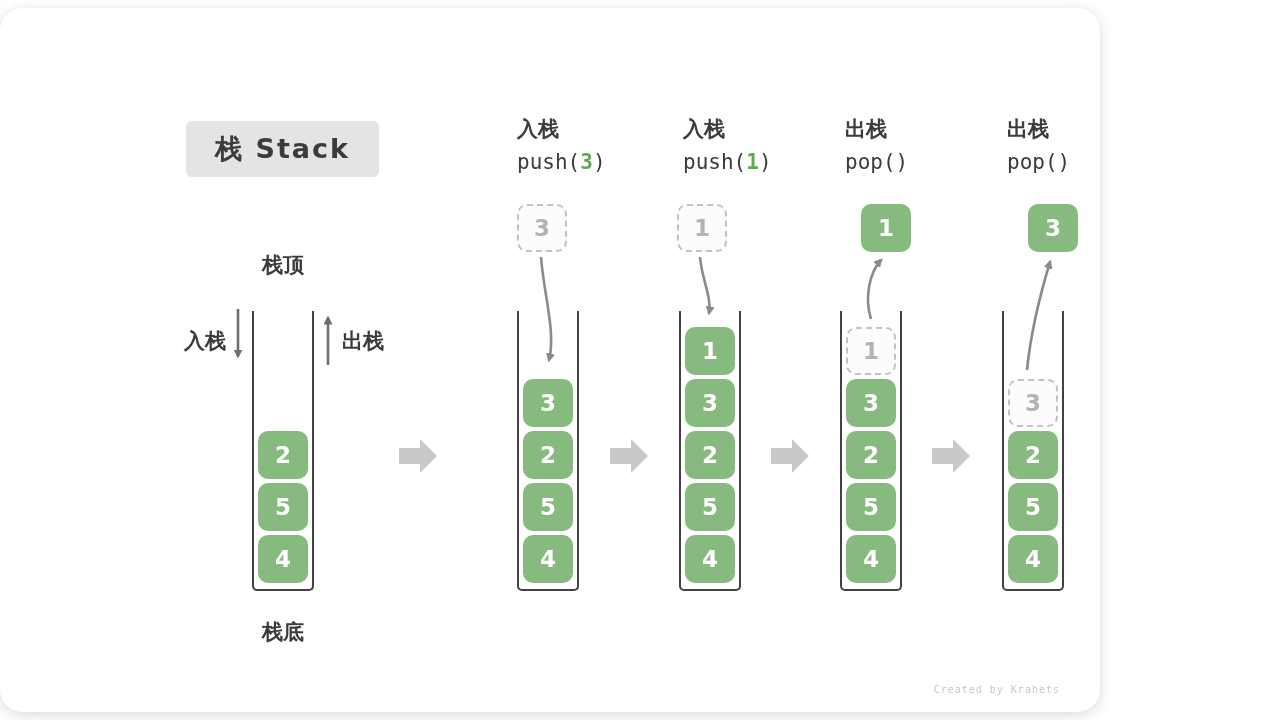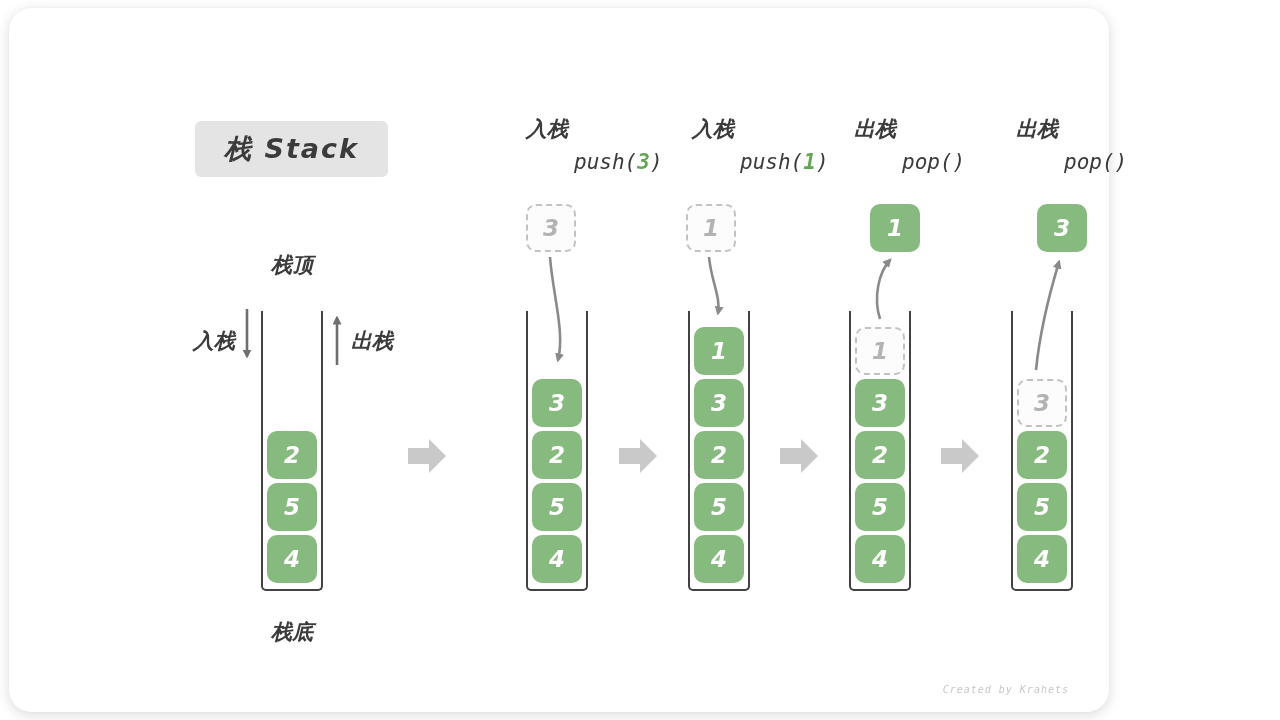--- a/index.html
+++ b/index.html
@@ -1,34 +1,33 @@
 <!DOCTYPE html>
 <html style="--green: #87ba7e; --green-arg: #64a753; --dark-text: #3b3b3b; --title-bg: #e4e4e4; --container-border: #424242; --dashed-border: #c2c2c2; --dashed-text: #b3b3b3; --block-arrow: #c9c9c9; --curve-arrow: #8a8a8a; --straight-arrow: #6e6e6e; --watermark: #c8c8c8;"><head>
 <meta charset="utf-8">
 <style>
   * { margin:0; padding:0; box-sizing:border-box; }
   html,body { width:1280px; height:720px; background:#ffffff; font-family:"DejaVu Sans", sans-serif; overflow:hidden; }
   .card {
-    position:absolute; left:9px; top:8px; width:1100px; height:704px;
+    position:absolute; left:0; top:8px; width:1100px; height:704px;
     background:#ffffff; border-radius:22px;
     box-shadow:0 3px 14px rgba(0,0,0,.14), 0 0 2px rgba(0,0,0,.05);
-    font-style:italic;
   }
   .stage { position:absolute; inset:0; }
 
   .title-box {
     position:absolute; left:186px; top:113px; width:193px; height:56px;
     background:var(--title-bg,#e4e4e4); border-radius:6px;
     display:flex; align-items:center; justify-content:center;
     font-size:27px; font-weight:bold; color:var(--dark-text,#3b3b3b); letter-spacing:2px;
   }
 
   .op { position:absolute; top:106px; color:var(--dark-text,#3b3b3b); }
   .op-cn { font-size:21px; font-weight:bold; line-height:30px; }
-  .op-code { font-family:"DejaVu Sans Mono", monospace; font-size:21px; line-height:36px;margin-left:48px; }
+  .op-code { font-family:"DejaVu Sans Mono", monospace; font-size:21px; line-height:36px; }
   .op-code .arg { color:var(--green-arg,#64a753); font-weight:bold; }
 
   .lbl { position:absolute; font-size:21px; font-weight:bold; color:var(--dark-text,#3b3b3b); white-space:nowrap; }
   .lbl.centered { transform:translateX(-50%); }
   .lbl.right-edge { transform:translateX(-100%); }
 
   .container {
     position:absolute; top:303px; width:62px; height:280px;
     border:2px solid var(--container-border,#424242); border-top:none;
     border-radius:0 0 5px 5px; background:transparent;

